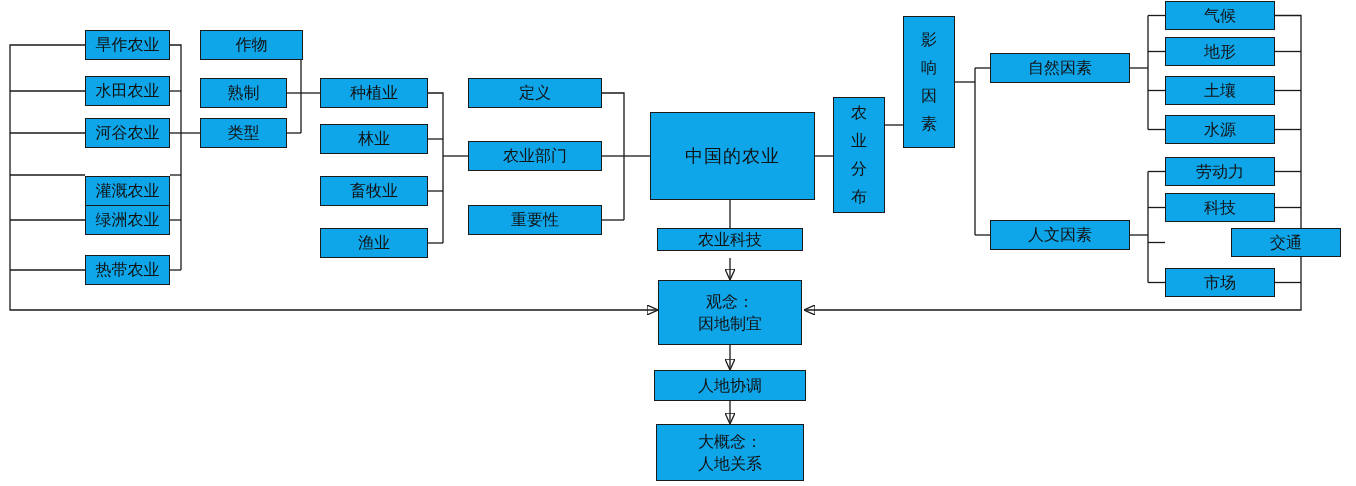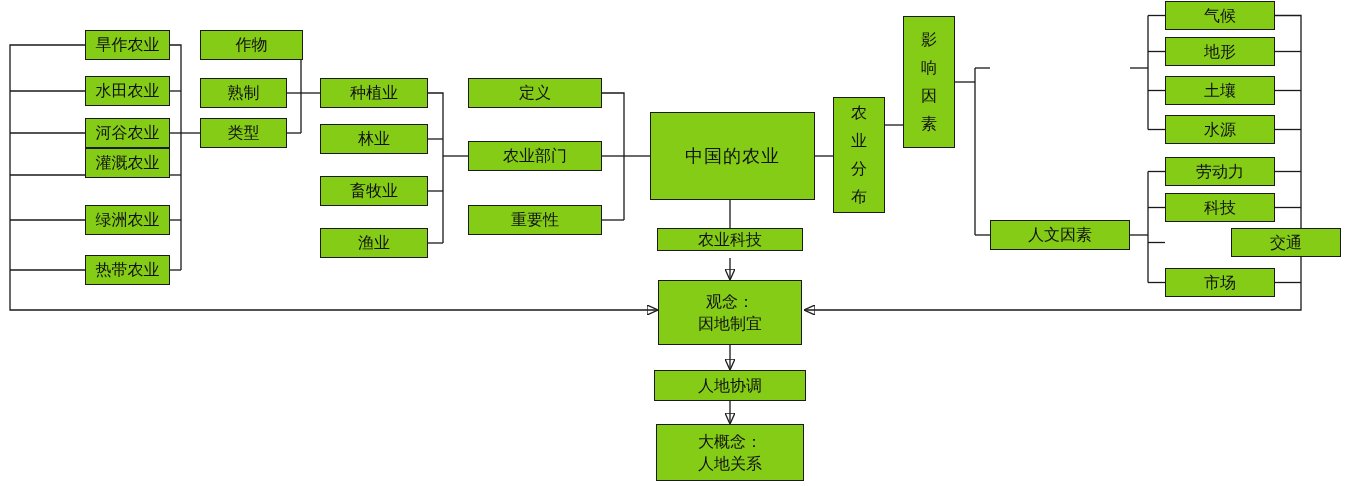--- a/index.html
+++ b/index.html
@@ -17,21 +17,21 @@
   }
   .wires {
     position: absolute;
     left: 0; top: 0;
     width: 1356px; height: 486px;
   }
   .wires path { stroke: #1a1a1a; stroke-width: 1.3; fill: none; }
   .box {
     position: absolute;
     border: 1.4px solid #1a1a1a;
-    background: #84cc16;
+    background: #0ea5e9;
     display: flex;
     align-items: center;
     justify-content: center;
     text-align: center;
     font-size: 16px;
     line-height: 1.35;
     white-space: pre-line;
     font-family: Liberation Serif, serif;
   }
   .big { font-size: 18px; letter-spacing: 1px; }
@@ -132,21 +132,21 @@
       <path d="M730 200 V228"></path>
       <path d="M730 258 V279" marker-end="url(#arrow)"></path>
       <path d="M730 345 V369" marker-end="url(#arrow)"></path>
       <path d="M730 401 V423" marker-end="url(#arrow)"></path>
     </g>
   </svg>
 
   <div class="box" style="left:85px;top:30px;width:85px;height:30px">旱作农业</div>
   <div class="box" style="left:85px;top:76px;width:85px;height:30px">水田农业</div>
   <div class="box" style="left:85px;top:118px;width:85px;height:30px">河谷农业</div>
-  <div class="box" style="left:85px;top:148px;width:85px;height:30px">灌溉农业</div>
+  <div class="box" style="left:85px;top:176px;width:85px;height:30px">灌溉农业</div>
   <div class="box" style="left:85px;top:205px;width:85px;height:30px">绿洲农业</div>
   <div class="box" style="left:85px;top:255px;width:85px;height:30px">热带农业</div>
 
   <div class="box" style="left:200px;top:30px;width:103px;height:30px">作物</div>
   <div class="box" style="left:200px;top:78px;width:87px;height:30px">熟制</div>
   <div class="box" style="left:200px;top:118px;width:87px;height:30px">类型</div>
 
   <div class="box" style="left:320px;top:78px;width:108px;height:30px">种植业</div>
   <div class="box" style="left:320px;top:124px;width:108px;height:30px">林业</div>
   <div class="box" style="left:320px;top:176px;width:108px;height:30px">畜牧业</div>
@@ -160,20 +160,21 @@
 
   <div class="box vert" style="left:833px;top:97px;width:52px;height:116px">农
 业
 分
 布</div>
   <div class="box vert" style="left:903px;top:16px;width:52px;height:132px">影
 响
 因
 素</div>
 
+  <div class="box" style="left:990px;top:53px;width:140px;height:30px">自然因素</div>
   <div class="box" style="left:990px;top:220px;width:140px;height:30px">人文因素</div>
 
   <div class="box" style="left:1165px;top:1px;width:110px;height:29px">气候</div>
   <div class="box" style="left:1165px;top:37px;width:110px;height:29px">地形</div>
   <div class="box" style="left:1165px;top:76px;width:110px;height:29px">土壤</div>
   <div class="box" style="left:1165px;top:115px;width:110px;height:29px">水源</div>
   <div class="box" style="left:1165px;top:157px;width:110px;height:29px">劳动力</div>
   <div class="box" style="left:1165px;top:193px;width:110px;height:29px">科技</div>
   <div class="box" style="left:1231px;top:228px;width:110px;height:29px">交通</div>
   <div class="box" style="left:1165px;top:268px;width:110px;height:29px">市场</div>

